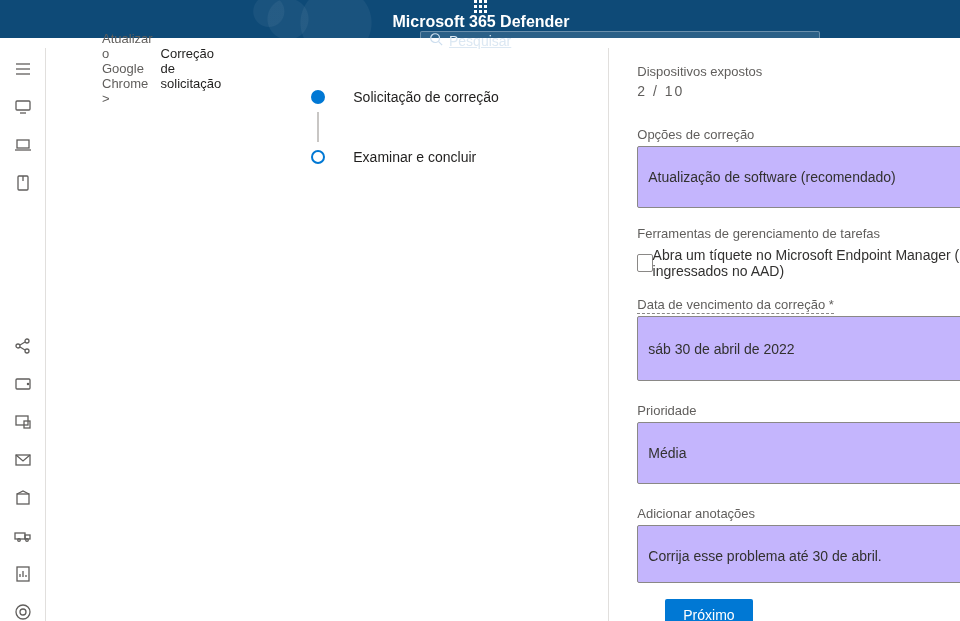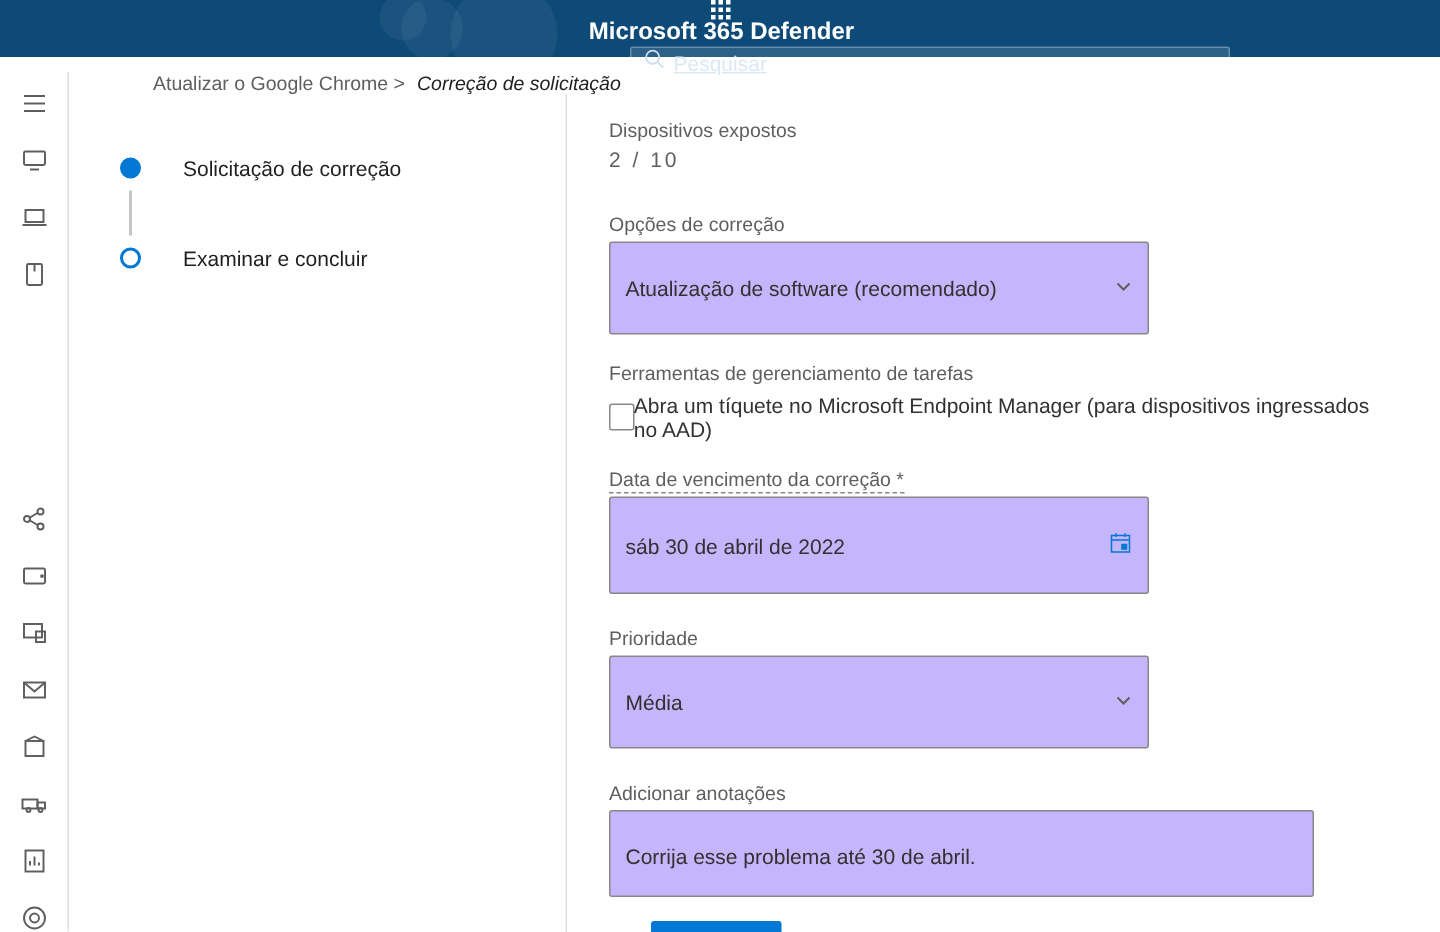--- a/index.html
+++ b/index.html
@@ -27,23 +27,23 @@
     .search-input::placeholder { color: #dce8f3; text-decoration: underline; }
 
     
     .rail { position: absolute; left: 0; top: 48px; bottom: 0; width: 46px; border-right: 1px solid #e1dfdd;
       display: flex; flex-direction: column; align-items: center; padding-top: 12px; gap: 20px; color: #605e5c; }
     .rail .spacer { flex: 1; }
     .rail-icon { width: 18px; height: 18px; display: flex; align-items: center; justify-content: center; cursor: pointer; }
     .rail-icon svg { width: 18px; height: 18px; stroke: #605e5c; fill: none; stroke-width: 1.3; }
 
     
-    .page { position: absolute; left: 46px; right: 0; top: 48px; bottom: 0; display: flex; flex-direction: column; }
+    .page { position: absolute; left: 46px; right: 0; top: 48px; bottom: 0; display: flex; flex-direction: row; }
     .breadcrumb { height: 40px; display: flex; align-items: center; gap: 8px; padding: 0 56px; font-size: 13px; color: #605e5c; border-bottom: 0; }
-    .breadcrumb .current { color: #201f1e; font-style: italic; }
+    .breadcrumb .current { color: #201f1e; }
 
     .columns { flex: 1; display: flex; }
     .steps { width: 332px; padding: 34px 20px 0 34px; border-right: 1px solid #e1dfdd; }
     .step { display: flex; align-items: center; gap: 28px; height: 30px; position: relative; }
     .step .dot { width: 14px; height: 14px; border-radius: 50%; border: 2px solid #0078d4; background: #fff; }
     .step.active .dot { background: #0078d4; }
     .step .label { font-size: 14px; color: #201f1e; }
     .connector { width: 2px; height: 30px; background: #c8c6c4; margin-left: 6px; }
 
     .form { flex: 1; padding: 14px 40px 0 28px; font-size: 14px; overflow: auto; }

